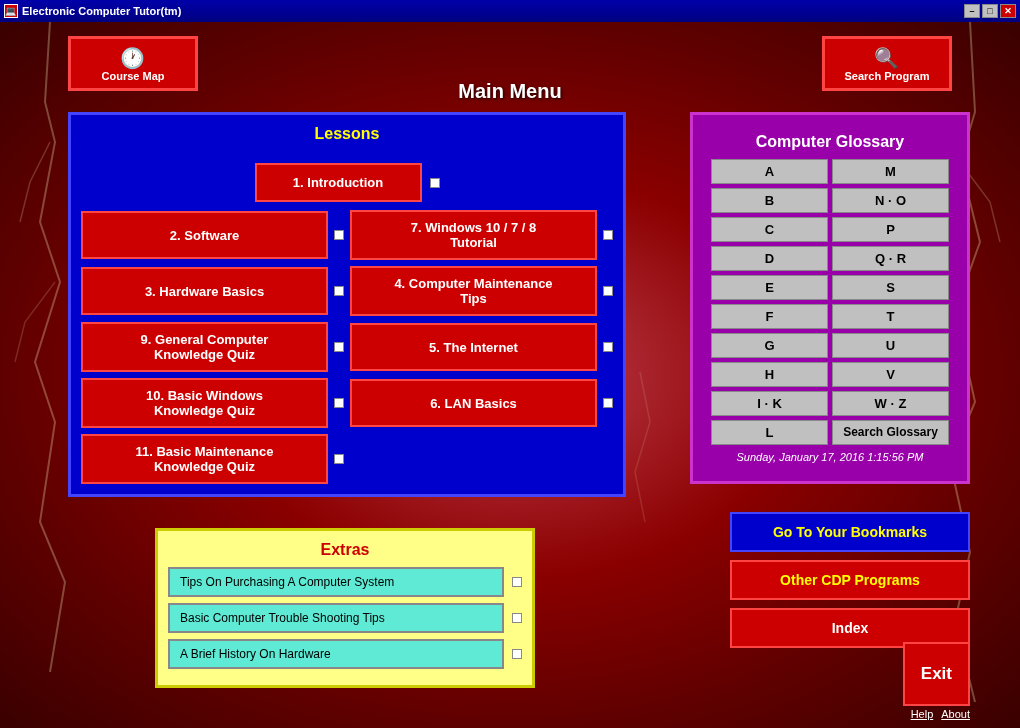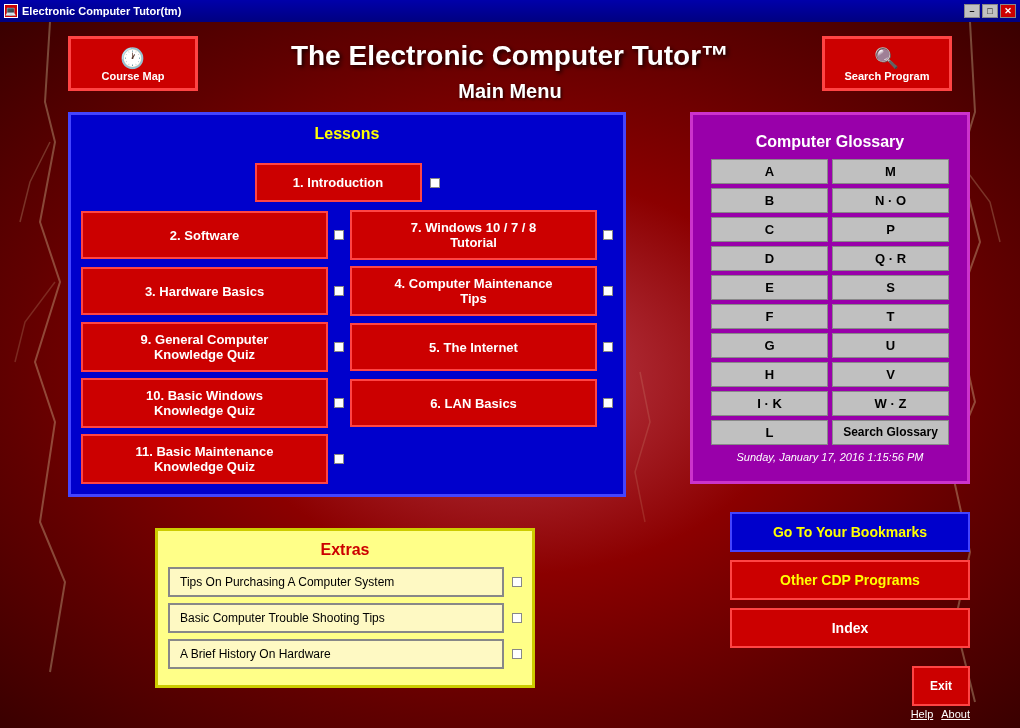--- a/index.html
+++ b/index.html
@@ -357,21 +357,21 @@
 
     .extra-row {
       display: flex;
       align-items: center;
       gap: 8px;
       margin-bottom: 6px;
     }
 
     .extra-btn {
       flex: 1;
-      background: #fef9c3;
+      background: #5eead4;
       border: 2px solid #888;
       color: black;
       font-size: 12px;
       padding: 6px 10px;
       cursor: pointer;
       text-align: left;
     }
 
     
     .bottom-right {
@@ -382,23 +382,23 @@
       display: flex;
       flex-direction: column;
       align-items: flex-end;
       gap: 2px;
     }
 
     .exit-btn {
       background: #cc0000;
       border: 2px solid #ff4444;
       color: white;
-      font-size: 12px;
-      font-weight: bold;
-      padding: 11px 16px;
+      font-size: 17px;
+      font-weight: bold;
+      padding: 20px 16px;
       cursor: pointer;
     }
 
     .help-about {
       display: flex;
       gap: 4px;
     }
 
     .help-link, .about-link {
       color: white;
@@ -444,21 +444,20 @@
         <polyline points="50,120 30,160 20,200" stroke="rgba(255,255,200,0.5)" stroke-width="1.5" fill="none"></polyline>
         <polyline points="55,260 25,300 15,340" stroke="rgba(255,255,200,0.4)" stroke-width="1.5" fill="none"></polyline>
 
         <polyline points="970,0 975,90 960,140 980,220 955,290 975,380 950,440 970,530 955,600 975,680" stroke="rgba(255,255,200,0.7)" stroke-width="2" fill="none"></polyline>
         <polyline points="960,140 990,180 1000,220" stroke="rgba(255,255,200,0.5)" stroke-width="1.5" fill="none"></polyline>
 
         <polyline points="640,350 650,400 635,450 645,500" stroke="rgba(255,255,200,0.3)" stroke-width="1.5" fill="none"></polyline>
       </svg>
     </div>
 
-    <div class="app-title">The Electronic Computer Tutor™</div>
     <div class="main-menu-label">Main Menu</div>
 
     <div class="course-map-btn">
       <span class="icon">🕐</span>
       <span class="label">Course Map</span>
     </div>
 
     <div class="search-prog-btn">
       <span class="icon">🔍</span>
       <span class="label">Search Program</span>

